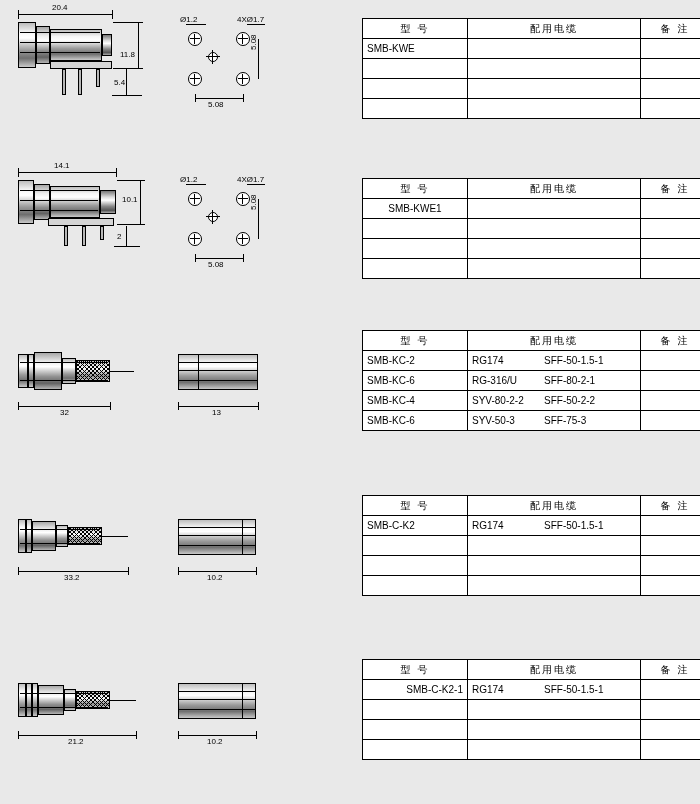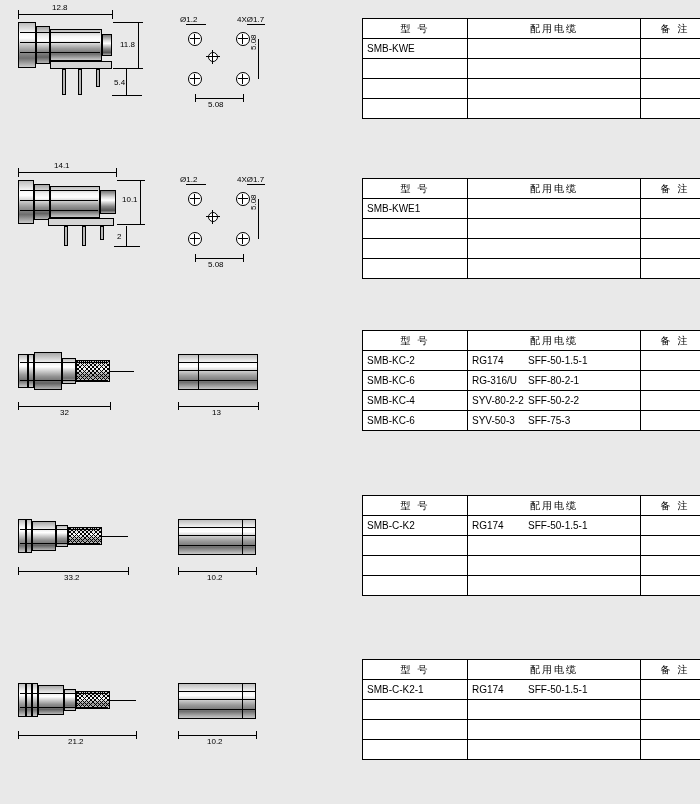--- a/index.html
+++ b/index.html
@@ -44,21 +44,21 @@
     text-align:left;
     background:#ffffff;
     white-space:nowrap;
     overflow:hidden;
   }
   table.spec th{text-align:center;letter-spacing:2px;}
   td.c-model{width:96px;text-align:center;}
   td.c-cable{width:174px;}
   td.c-remark{width:62px;}
   .cable-inner{display:flex;}
-  .cable-a{width:56px;}
+  .cable-a{width:72px;}
   .cable-b{flex:1;}
 
   
   .ln{position:absolute;background:#000;}
   .hl{height:1px;}
   .vl{width:1px;}
   .dim{position:absolute;font-size:8px;white-space:nowrap;}
   .box{position:absolute;border:1px solid #000;box-sizing:border-box;}
   .grad-h{background:linear-gradient(to bottom,#bdbdbd 0%,#f7f7f7 22%,#ffffff 34%,#9a9a9a 62%,#6e6e6e 80%,#c9c9c9 100%);}
   .grad-h2{background:linear-gradient(to bottom,#a8a8a8 0%,#ededed 25%,#ffffff 38%,#8f8f8f 66%,#626262 84%,#b5b5b5 100%);}
@@ -74,41 +74,41 @@
 <body>
 
 <div class="section" style="height:148px;">
   <div class="sec-inner">
 
     <div class="draw">
 
       <div class="ln hl" style="left:18px;top:14px;width:94px;"></div>
       <div class="ln vl" style="left:18px;top:10px;height:9px;"></div>
       <div class="ln vl" style="left:112px;top:10px;height:9px;"></div>
-      <div class="dim" style="left:52px;top:3px;">12.8</div>
+      <div class="dim" style="left:52px;top:3px;">20.4</div>
 
       <div class="box grad-h" style="left:18px;top:22px;width:18px;height:46px;"></div>
       <div class="box grad-h2" style="left:36px;top:26px;width:14px;height:38px;"></div>
       <div class="box grad-h" style="left:50px;top:29px;width:52px;height:32px;"></div>
       <div class="box grad-dark" style="left:102px;top:34px;width:10px;height:22px;"></div>
 
       <div class="ln hl" style="left:20px;top:32px;width:80px;"></div>
       <div class="ln hl" style="left:20px;top:42px;width:80px;"></div>
       <div class="ln hl" style="left:20px;top:52px;width:80px;"></div>
 
       <div class="box" style="left:50px;top:61px;width:62px;height:8px;background:#d5d5d5;"></div>
 
       <div class="box" style="left:62px;top:69px;width:4px;height:26px;background:#b8b8b8;"></div>
       <div class="box" style="left:78px;top:69px;width:4px;height:26px;background:#b8b8b8;"></div>
       <div class="box" style="left:96px;top:69px;width:4px;height:18px;background:#b8b8b8;"></div>
 
       <div class="ln vl" style="left:138px;top:22px;height:46px;"></div>
       <div class="ln hl" style="left:113px;top:22px;width:30px;"></div>
       <div class="ln hl" style="left:113px;top:68px;width:30px;"></div>
-      <div class="dim" style="left:120px;top:40px;">11.8</div>
+      <div class="dim" style="left:120px;top:50px;">11.8</div>
 
       <div class="ln vl" style="left:126px;top:69px;height:26px;"></div>
       <div class="ln hl" style="left:112px;top:95px;width:30px;"></div>
       <div class="dim" style="left:114px;top:78px;">5.4</div>
 
       <div class="circlehole" style="left:188px;top:32px;width:14px;height:14px;"></div>
       <div class="circlehole" style="left:236px;top:32px;width:14px;height:14px;"></div>
       <div class="circlehole" style="left:188px;top:72px;width:14px;height:14px;"></div>
       <div class="circlehole" style="left:236px;top:72px;width:14px;height:14px;"></div>
       <div class="circlehole" style="left:208px;top:52px;width:10px;height:10px;"></div>
@@ -231,21 +231,21 @@
     </div>
 
     <table class="spec" style="left:362px;top:30px;width:322px;">
       <tbody>
           <tr>
         <th class="c-model" style="width:96px;">型 号</th>
         <th class="c-cable" style="width:164px;">配用电缆</th>
         <th class="c-remark" style="width:60px;">备 注</th>
       </tr>
       <tr>
-        <td class="c-model" style="text-align:left;">SMB-KWE1</td>
+        <td class="c-model" style="text-align:center;">SMB-KWE1</td>
         <td class="c-cable"></td>
         <td class="c-remark"></td>
       </tr>
       <tr>
         <td class="c-model"></td>
         <td class="c-cable"></td>
         <td class="c-remark"></td>
       </tr>
       <tr>
         <td class="c-model"></td>
@@ -438,21 +438,21 @@
     </div>
 
     <table class="spec" style="left:362px;top:20px;width:322px;">
       <tbody>
           <tr>
         <th class="c-model" style="width:96px;">型 号</th>
         <th class="c-cable" style="width:164px;">配用电缆</th>
         <th class="c-remark" style="width:60px;">备 注</th>
       </tr>
       <tr>
-        <td class="c-model" style="text-align:left;margin-left:16px;">SMB-C-K2-1</td>
+        <td class="c-model" style="text-align:right;margin-left:16px;">SMB-C-K2-1</td>
         <td class="c-cable">
               <span class="cable-inner">
                 <span class="cable-a">RG174</span>
                 <span class="cable-b">SFF-50-1.5-1</span>
               </span>
             </td>
         <td class="c-remark"></td>
       </tr>
       <tr>
         <td class="c-model"></td>

